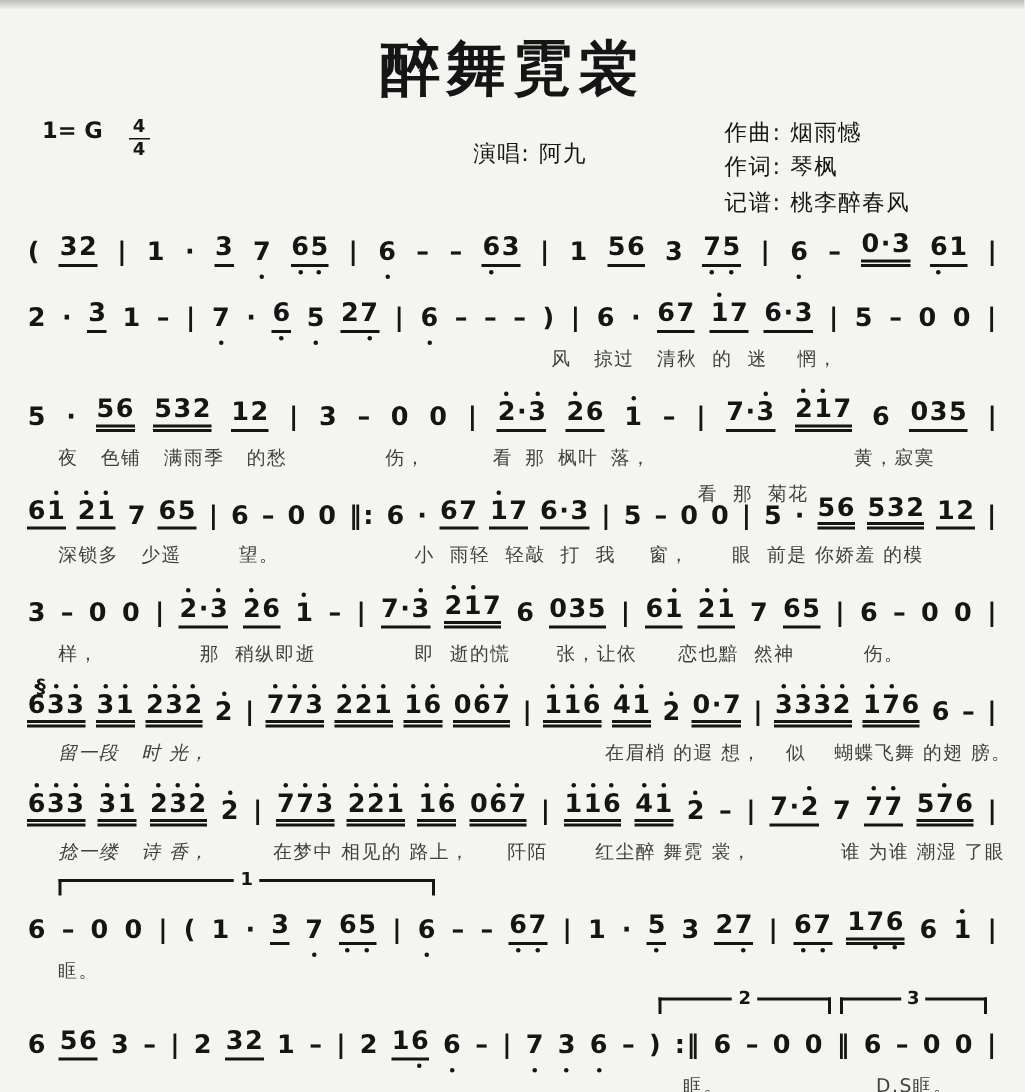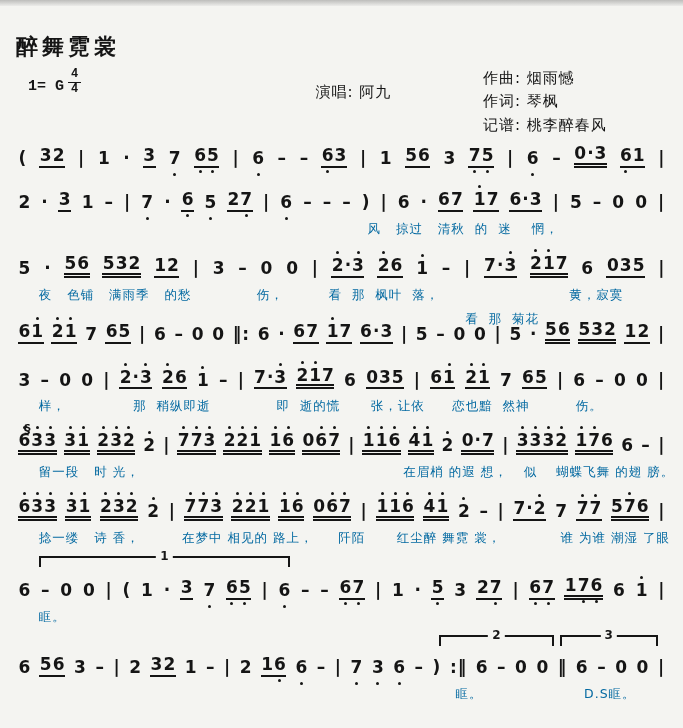--- a/index.html
+++ b/index.html
@@ -4,26 +4,26 @@
 <style>
   html,body{margin:0;padding:0;}
   body{
     width:683px;height:728px;overflow:hidden;
     background:#f4f4f1;color:#151515;
     font-family:"DejaVu Sans","Liberation Sans",sans-serif;
   }
   .topband{height:6px;background:linear-gradient(#bdbdbb,#ececea);}
   .page{padding:14px 16px 0 16px;position:relative;}
   .title{
-    margin:14px 0 0 0;text-align:left;
+    margin:4px 0 0 0;text-align:center;
     font-family:"DejaVu Serif","Liberation Serif",serif;
-    font-size:22px;font-weight:bold;letter-spacing:4px;line-height:1.1;
+    font-size:40px;font-weight:bold;letter-spacing:4px;line-height:1.1;
   }
   .meta{position:relative;margin-top:6px;height:64px;font-size:15px;}
-  .key{position:absolute;left:12px;top:4px;font-weight:bold;font-size:15px;display:flex;gap:4px;align-items:flex-end;font-family:Liberation Mono, monospace;}
+  .key{position:absolute;left:12px;top:4px;font-weight:bold;font-size:15px;display:flex;gap:17px;align-items:flex-start;}
   .ts{display:inline-flex;flex-direction:column;text-align:center;font-size:12px;font-weight:bold;line-height:1.05;}
   .ts .tsn{border-bottom:1.5px solid #151515;padding:0 3px 1px 3px;}
   .singer{position:absolute;left:46%;top:19px;letter-spacing:1px;}
   .credits{position:absolute;right:6px;top:3px;text-align:left;line-height:1.55;letter-spacing:1px;width:178px;}
   
   #score{margin-top:2px;}
   .line{position:relative;margin-top:9px;}
   .line.has-volta{padding-top:13px;}
   .notes{
     display:flex;justify-content:space-between;align-items:flex-end;
@@ -34,21 +34,21 @@
   .u2{border-bottom:5px double #151515;}
   .ch{position:relative;display:inline-block;line-height:1.05;padding:0 .5px;}
   .ch.da::after{
     content:"";position:absolute;left:50%;top:-6px;width:3px;height:3px;
     margin-left:-1.5px;border-radius:50%;background:#151515;
   }
   .ch.db::before{
     content:"";position:absolute;left:50%;bottom:-8px;width:3px;height:3px;
     margin-left:-1.5px;border-radius:50%;background:#151515;
   }
-  .lyrics{position:relative;height:17px;margin-top:3px;font-size:12.5px;color:#0369a1;}
+  .lyrics{position:relative;height:17px;margin-top:3px;font-size:12.5px;color:#404040;}
   .lyr{position:absolute;top:0;white-space:pre;letter-spacing:1px;}
   .volta{
     position:absolute;top:0;height:9px;
     border:2px solid #151515;border-bottom:none;
   }
   .vl{
     position:absolute;left:50%;top:-8px;transform:translateX(-50%);
     background:#f4f4f1;padding:0 4px;font-size:12px;font-weight:bold;line-height:1;
   }
   .segno{position:absolute;left:8px;top:-3px;font-size:13px;font-weight:bold;}
@@ -340,21 +340,21 @@
             <span class="ch">3</span>
             <span class="ch">5</span>
           </span>
           <span class="tok">
             <span class="ch">|</span>
           </span>
         </div>
         <div class="lyrics">
           <span class="lyr" style="left: 3.5%;">夜   色铺   满雨季   的愁</span>
           <span class="lyr" style="left: 37%;">伤，</span>
-          <span class="lyr" style="left: 48%;">看  那  枫叶  落，</span>
+          <span class="lyr" style="left: 48%; font-family: Liberation Serif, serif;">看  那  枫叶  落，</span>
           <span class="lyr" style="left: 69%; margin-top: 24px;">看  那  菊花</span>
           <span class="lyr" style="left: 85%;">黄，寂寞</span>
         </div>
       </div>
       <div class="line">
         <div class="notes">
           <span class="tok u1">
             <span class="ch">6</span>
             <span class="ch da">1</span>
           </span>
@@ -440,20 +440,27 @@
             <span class="ch">3</span>
             <span class="ch">2</span>
           </span>
           <span class="tok u1">
             <span class="ch">1</span>
             <span class="ch">2</span>
           </span>
           <span class="tok">
             <span class="ch">|</span>
           </span>
+        </div>
+        <div class="lyrics">
+          <span class="lyr" style="left: 3.5%;">深锁多   少遥</span>
+          <span class="lyr" style="left: 22%;">望。</span>
+          <span class="lyr" style="left: 40%;">小  雨轻  轻敲  打  我</span>
+          <span class="lyr" style="left: 64%;">窗，</span>
+          <span class="lyr" style="left: 72.5%;">眼  前是 你娇羞 的模</span>
         </div>
       </div>
       <div class="line">
         <div class="notes">
           <span class="tok">
             <span class="ch">3</span>
           </span>
           <span class="tok">
             <span class="ch">–</span>
           </span>
@@ -628,21 +635,21 @@
             <span class="ch">6</span>
           </span>
           <span class="tok">
             <span class="ch">–</span>
           </span>
           <span class="tok">
             <span class="ch">|</span>
           </span>
         </div>
         <div class="lyrics">
-          <span class="lyr" style="left: 3.5%;">留一段   时 光，</span>
+          <span class="lyr" style="left: 3.5%; font-style: italic;">留一段   时 光，</span>
           <span class="lyr" style="left: 59.5%;">在眉梢 的遐 想，</span>
           <span class="lyr" style="left: 78%;">似</span>
           <span class="lyr" style="left: 83%;">蝴蝶飞舞 的翅 膀。</span>
         </div>
       </div>
       <div class="line">
         <div class="notes">
           <span class="tok u2">
             <span class="ch da">6</span>
             <span class="ch da">3</span>
@@ -718,21 +725,21 @@
           <span class="tok u2">
             <span class="ch">5</span>
             <span class="ch da">7</span>
             <span class="ch">6</span>
           </span>
           <span class="tok">
             <span class="ch">|</span>
           </span>
         </div>
         <div class="lyrics">
-          <span class="lyr" style="left: 3.5%;">捻一缕   诗 香，</span>
+          <span class="lyr" style="left: 3.5%; font-style: italic;">捻一缕   诗 香，</span>
           <span class="lyr" style="left: 25.5%;">在梦中 相见的 路上，</span>
           <span class="lyr" style="left: 49.5%;">阡陌</span>
           <span class="lyr" style="left: 58.5%; text-align: center;">红尘醉 舞霓 裳，</span>
           <span class="lyr" style="left: 77.5%; margin-left: 40px;">谁 为谁 潮湿 了眼</span>
         </div>
       </div>
       <div class="line has-volta">
         <div class="volta" style="left: 3.5%; width: 38%;">
           <span class="vl">1</span>
         </div>

